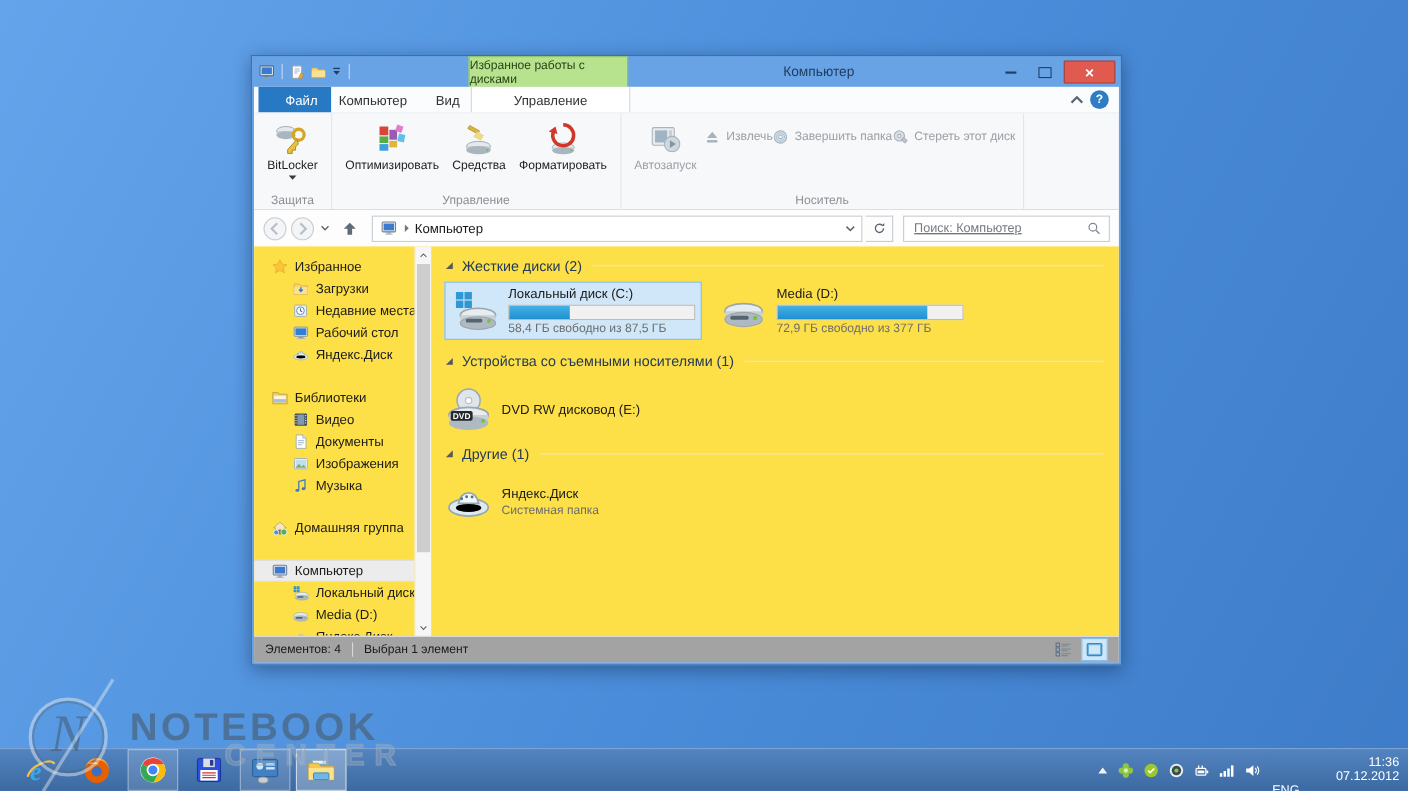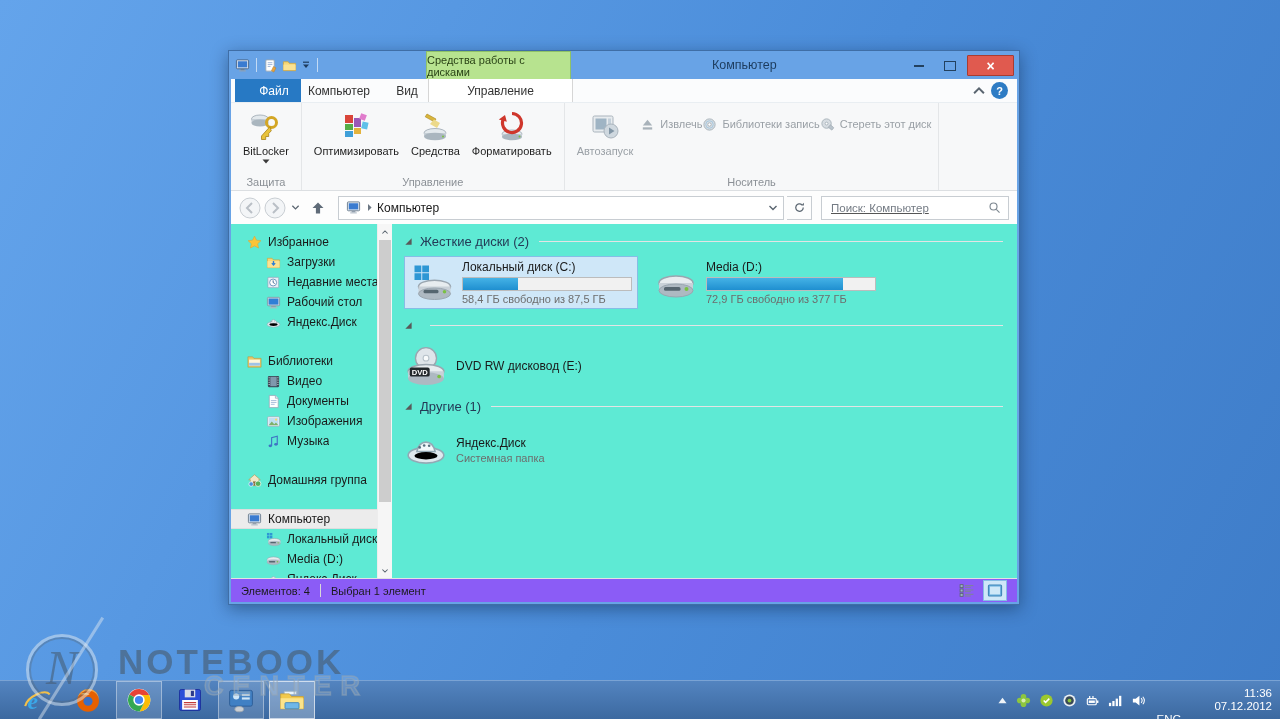--- a/index.html
+++ b/index.html
@@ -62,21 +62,21 @@
   .addr-text{font-size:12px;color:#1a1a1a;}
   .addr-chev{margin-left:auto;width:10px;height:8px;display:flex;}
   .refreshbox{width:25px;height:24px;border:1px solid #c8cdd2;border-left:none;display:flex;align-items:center;justify-content:center;box-sizing:border-box;}
   .refreshbox .nicon{width:13px;height:13px;}
   .searchbox{width:188px;height:24px;border:1px solid #c8cdd2;background:#fff;display:flex;align-items:center;margin-left:6px;padding:0 7px;box-sizing:border-box;}
   .searchbox input{border:0;outline:0;flex:1;font-size:11.5px;color:#555;font-family:inherit;background:transparent;min-width:0;text-decoration:underline;}
   .searchbox input::placeholder{color:#747b84;opacity:1;}
   .searchbox .nicon{width:13px;height:13px;}
 
   
-  .wbody{flex:1;display:flex;min-height:0;background:#5eead4;}
+  .wbody{flex:1;display:flex;min-height:0;background:#fde047;}
   .sidebar{width:146px;padding-top:8px;overflow:hidden;flex:none;}
   .sitem{height:20px;display:flex;align-items:center;font-size:12px;color:#1a1a1a;white-space:nowrap;cursor:default;box-sizing:border-box;}
   .sitem.gap{margin-top:19px;}
   .lvl0{padding-left:16px;}
   .lvl1{padding-left:35px;}
   .sitem.sel{background:#ececec;border-top:1px solid #dedede;border-bottom:1px solid #dedede;}
   .sic{width:15px;height:15px;margin-right:6px;flex:none;display:flex;}
   .slab{overflow:hidden;}
   .sbar{width:14px;background:#f6f6f6;border-left:1px solid #ededed;position:relative;flex:none;}
   .sar{position:absolute;left:0;width:14px;height:15px;display:flex;align-items:center;justify-content:center;}
@@ -100,21 +100,21 @@
   .dname{font-size:12px;color:#1a1a1a;white-space:nowrap;}
   .dbar{height:12px;border:1px solid #bcbcbc;background:#f1f1f1;margin:3px 0 2px;}
   .dfill{height:100%;background:linear-gradient(#44b2e6,#1f8fd0);}
   .dsize{font-size:11px;color:#6d6d6d;white-space:nowrap;}
   .flatitem{display:flex;align-items:center;gap:8px;margin-top:8px;}
   .sname{font-size:12px;color:#1a1a1a;}
   .ssub{font-size:11px;color:#6d6d6d;margin-top:2px;}
 
   
   .statusbar{height:23px;border-top:1px solid #e2e2e2;display:flex;align-items:center;padding:0 10px;
-    font-size:11px;color:#1a1a1a;background:#8b5cf6;flex:none;}
+    font-size:11px;color:#1a1a1a;background:#a3a3a3;flex:none;}
   .sdivider{width:1px;height:13px;background:#d8d8d8;margin:0 10px;}
   .viewbtns{margin-left:auto;display:flex;gap:4px;}
   .vbtn{width:20px;height:17px;display:flex;align-items:center;justify-content:center;border:1px solid transparent;padding:1px;box-sizing:content-box;}
   .vbtn.active{background:#cfe7f8;border-color:#86bde6;}
 
   
   .taskbar{position:absolute;left:0;bottom:0;width:1280px;height:39px;
     background:linear-gradient(#5384c0,#3c69a0);border-top:1px solid #7aa3d4;display:flex;align-items:stretch;z-index:10;box-sizing:border-box;}
   .tbtns{display:flex;padding-left:14px;align-items:stretch;}
   .tbtn{width:46px;display:flex;align-items:center;justify-content:center;margin-right:5px;box-sizing:border-box;}
@@ -172,21 +172,21 @@
           </span>
         <span class="qic" style="width:10px;height:8px">
             <svg viewBox="0 0 10 8">
               <path d="M2 1.2h6" stroke="#1e3c5e" stroke-width="1.2"></path>
               <path d="M2 3.5h6L5 7z" fill="#1e3c5e"></path>
             </svg>
           </span>
         <span class="qsep"></span>
       </div>
       <div class="ctx-header">
-        <span>Средства работы с дисками</span>
+        <span>Избранное работы с дисками</span>
       </div>
       <div class="title">Компьютер</div>
       <div class="winctl">
         <div class="wbtn">
             <span class="mingl"></span>
           </div>
         <div class="wbtn">
             <span class="maxgl"></span>
           </div>
         <div class="wbtn close">×</div>
@@ -296,21 +296,21 @@
               <span>Извлечь</span>
             </div>
             <div class="rsmall">
               <span class="ric">
                   <svg viewBox="0 0 16 16">
                     <circle cx="8" cy="8" r="6" fill="#d7dde2" stroke="#a8b2ba"></circle>
                     <circle cx="8" cy="8" r="4" fill="none" stroke="#9fc4de" stroke-width=".9"></circle>
                     <circle cx="8" cy="8" r="1.8" fill="#fff" stroke="#a8b2ba"></circle>
                   </svg>
                 </span>
-              <span>Библиотеки запись</span>
+              <span>Завершить папка</span>
             </div>
             <div class="rsmall">
               <span class="ric">
                   <svg viewBox="0 0 16 16">
                     <circle cx="7" cy="7" r="5" fill="#d7dde2" stroke="#a8b2ba"></circle>
                     <circle cx="7" cy="7" r="1.5" fill="#fff" stroke="#a8b2ba"></circle>
                     <rect x="9.5" y="9.5" width="5" height="3.5" rx=".8" transform="rotate(40 12 11)" fill="#b9c3cb" stroke="#8d99a3" stroke-width=".5"></rect>
                   </svg>
                 </span>
               <span>Стереть этот диск</span>
@@ -629,20 +629,21 @@
                   <div class="dsize">72,9 ГБ свободно из 377 ГБ</div>
                 </div>
               </div>
             </div>
             <div class="shead">
               <span class="tri">
                 <svg viewBox="0 0 10 10">
                   <path d="M8.5 1.5v7h-7z" fill="#595959"></path>
                 </svg>
               </span>
+              <span class="shead-t">Устройства со съемными носителями (1)</span>
               <span class="sline"></span>
             </div>
             <div class="srow">
               <div class="flatitem">
                 <span class="dic sm">
                   <svg viewBox="0 0 16 16">
                     <circle cx="8" cy="5" r="4" fill="#dfe5ea" stroke="#9aa6b0" stroke-width=".5"></circle>
                     <circle cx="8" cy="5" r="1.1" fill="#f8fafb" stroke="#b7c1c9" stroke-width=".4"></circle>
                     <ellipse cx="8" cy="10" rx="6.8" ry="2.6" fill="#e7ecef" stroke="#9aa6b0" stroke-width=".6"></ellipse>
                     <path d="M1.2 10h13.6v2.8H1.2z" fill="#c9d1d8"></path>

